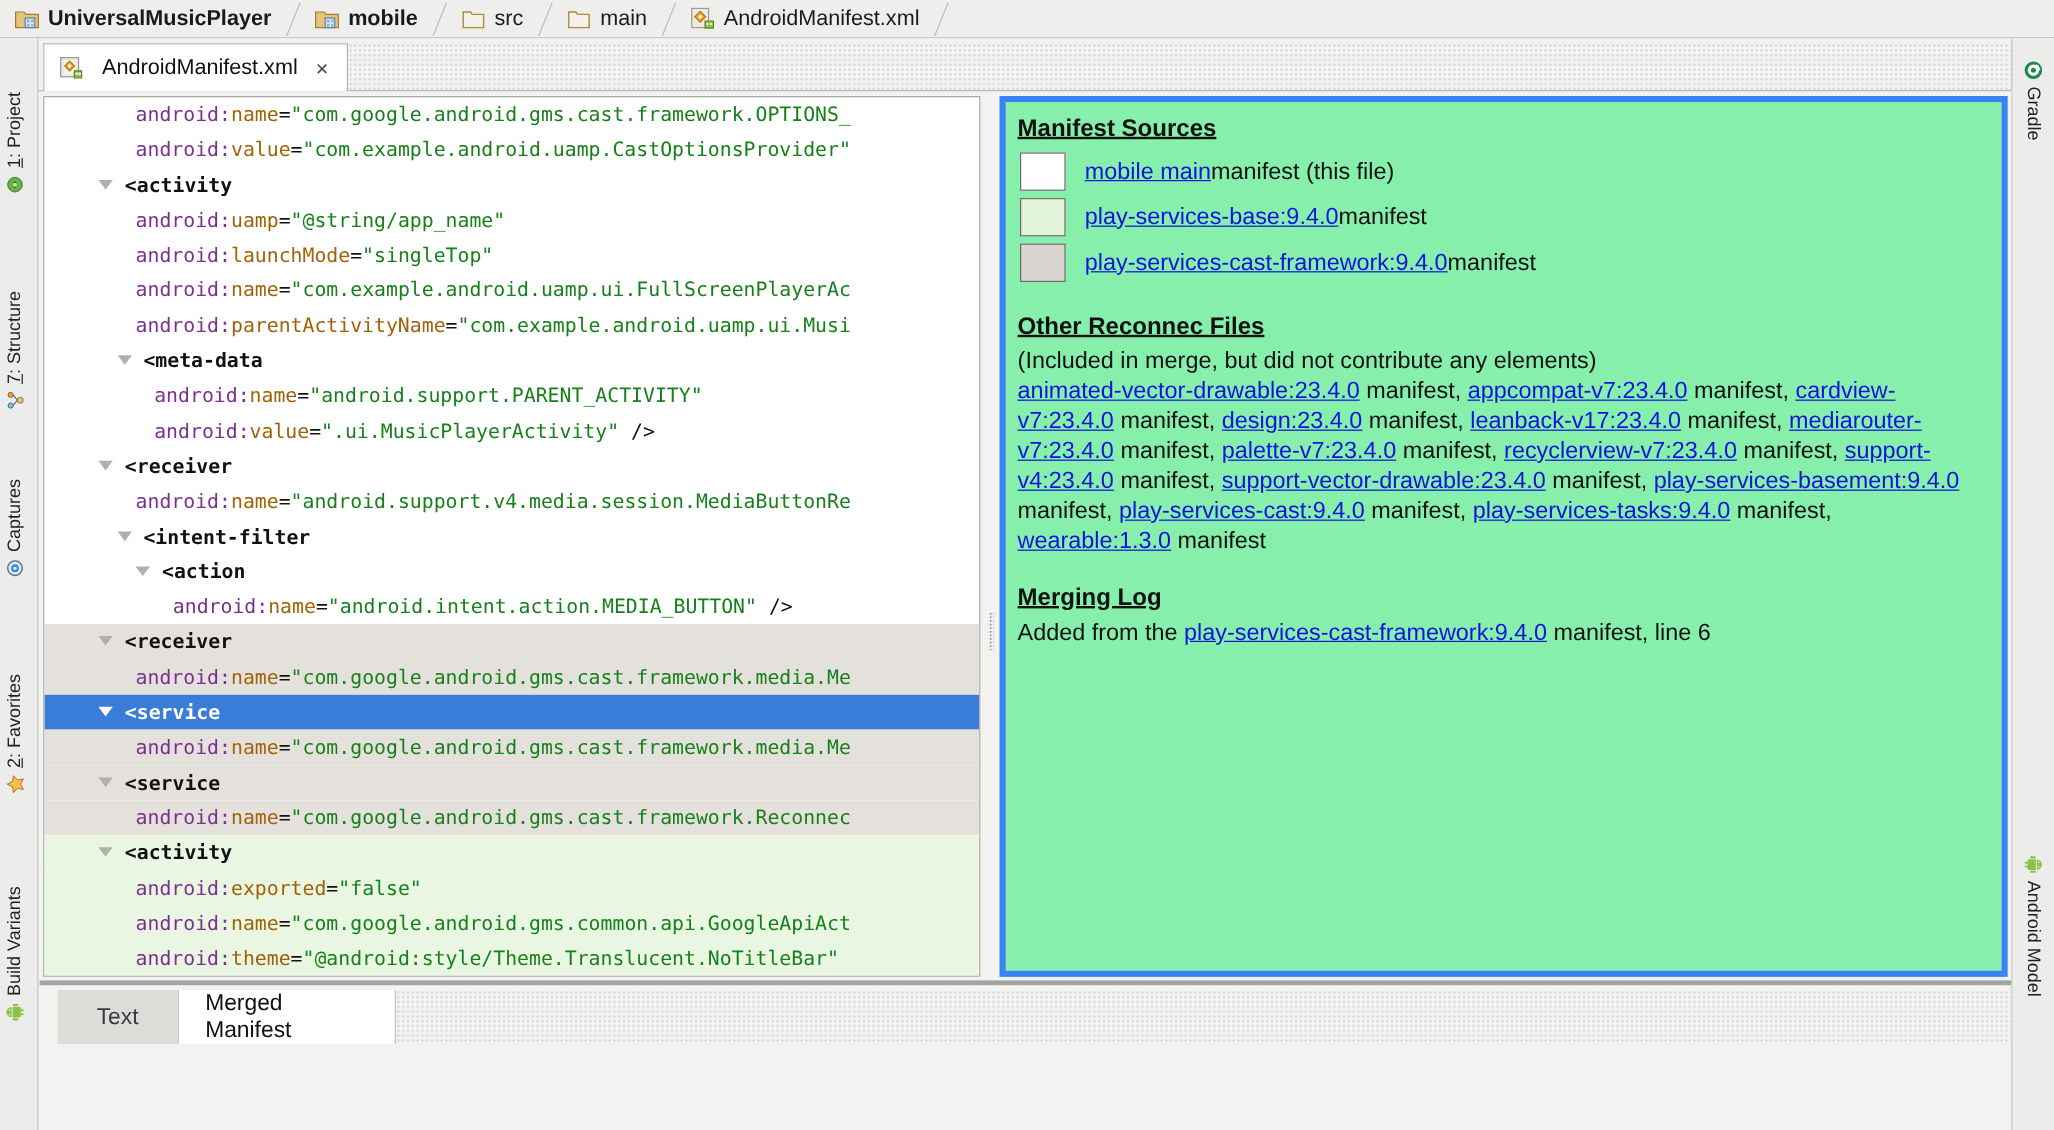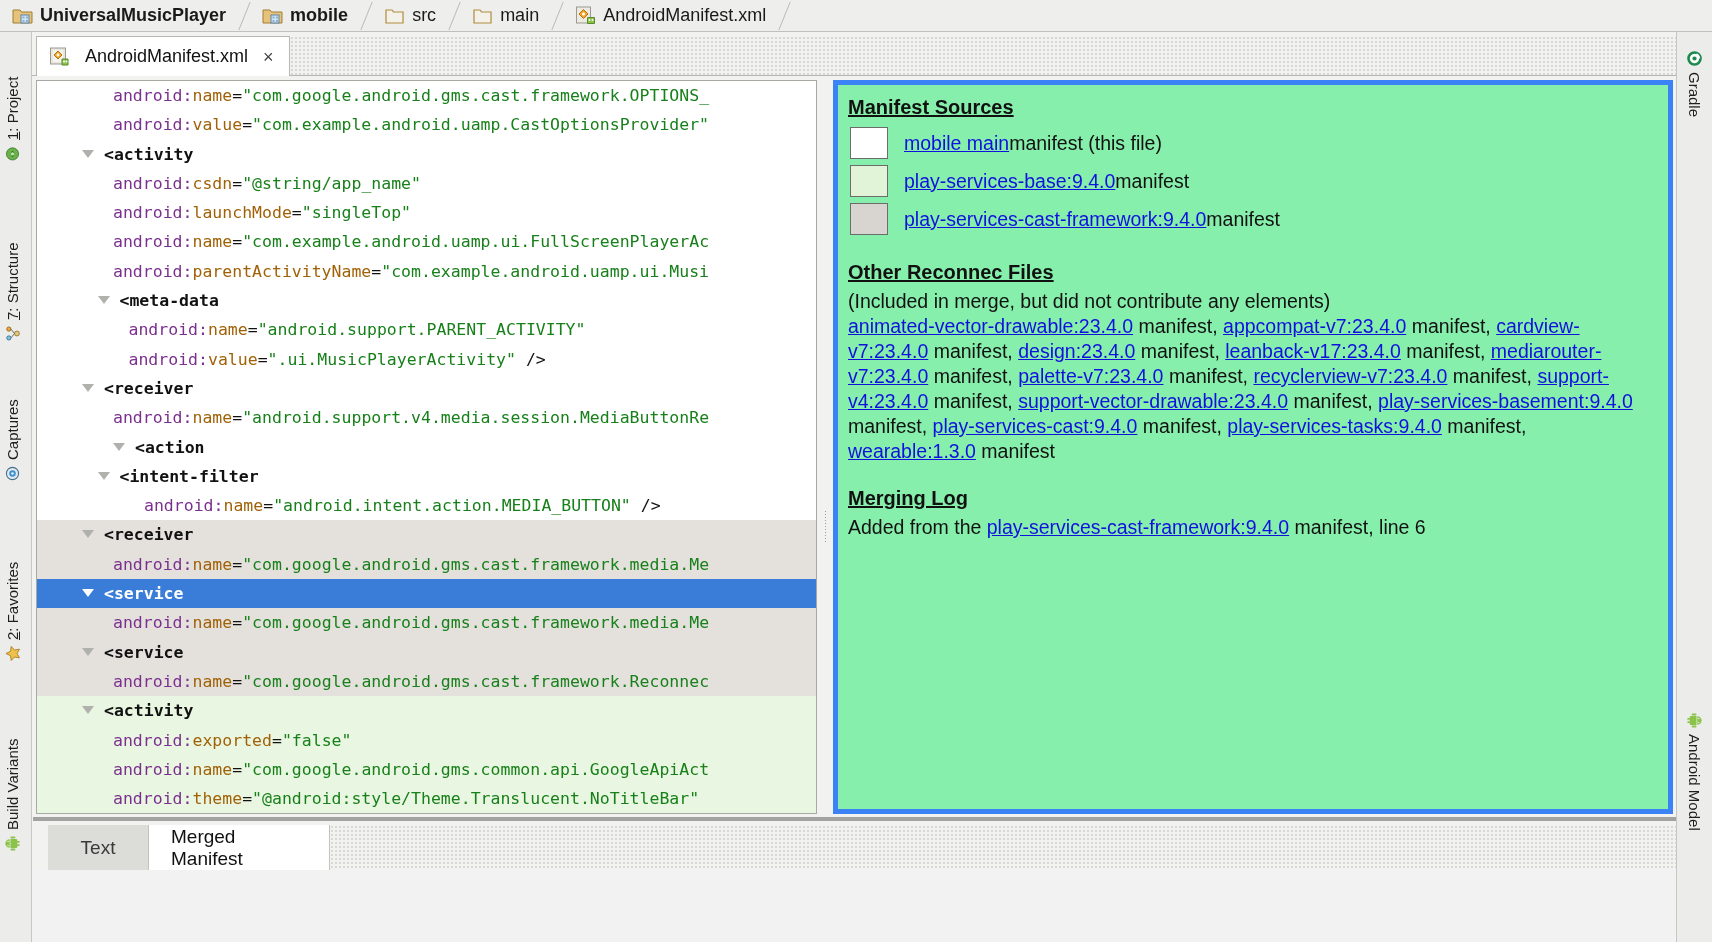--- a/index.html
+++ b/index.html
@@ -407,31 +407,31 @@
         <span>Android Model</span>
       </div>
     </div>
 
   <div id="main">
 
     <div id="xml-pane">
         <div class="xline"><span style="margin-left: 76px;"><span class="k-ns">android:</span><span class="k-attr">name</span><span class="k-plain">=</span><span class="k-val">"com.google.android.gms.cast.framework.OPTIONS_</span></span></div>
         <div class="xline"><span style="margin-left: 76px;"><span class="k-ns">android:</span><span class="k-attr">value</span><span class="k-plain">=</span><span class="k-val">"com.example.android.uamp.CastOptionsProvider"</span></span></div>
         <div class="xline"><span style="margin-left: 45px; margin-right: 10px;"><span class="tri"></span></span><span class="k-tag">&lt;activity</span></div>
-        <div class="xline"><span style="margin-left: 76px;"><span class="k-ns">android:</span><span class="k-attr">csdn</span><span class="k-plain">=</span><span class="k-val">"@string/app_name"</span></span></div>
+        <div class="xline"><span style="margin-left: 76px;"><span class="k-ns">android:</span><span class="k-attr">uamp</span><span class="k-plain">=</span><span class="k-val">"@string/app_name"</span></span></div>
         <div class="xline"><span style="margin-left: 76px;"><span class="k-ns">android:</span><span class="k-attr">launchMode</span><span class="k-plain">=</span><span class="k-val">"singleTop"</span></span></div>
         <div class="xline"><span style="margin-left: 76px;"><span class="k-ns">android:</span><span class="k-attr">name</span><span class="k-plain">=</span><span class="k-val">"com.example.android.uamp.ui.FullScreenPlayerAc</span></span></div>
         <div class="xline"><span style="margin-left: 76px;"><span class="k-ns">android:</span><span class="k-attr">parentActivityName</span><span class="k-plain">=</span><span class="k-val">"com.example.android.uamp.ui.Musi</span></span></div>
         <div class="xline"><span style="margin-left: 60.5px; margin-right: 10px;"><span class="tri"></span></span><span class="k-tag">&lt;meta-data</span></div>
         <div class="xline"><span style="margin-left: 91.5px;"><span class="k-ns">android:</span><span class="k-attr">name</span><span class="k-plain">=</span><span class="k-val">"android.support.PARENT_ACTIVITY"</span></span></div>
         <div class="xline"><span style="margin-left: 91.5px;"><span class="k-ns">android:</span><span class="k-attr">value</span><span class="k-plain">=</span><span class="k-val">".ui.MusicPlayerActivity"</span><span class="k-plain"> /&gt;</span></span></div>
         <div class="xline"><span style="margin-left: 45px; margin-right: 10px;"><span class="tri"></span></span><span class="k-tag">&lt;receiver</span></div>
         <div class="xline"><span style="margin-left: 76px;"><span class="k-ns">android:</span><span class="k-attr">name</span><span class="k-plain">=</span><span class="k-val">"android.support.v4.media.session.MediaButtonRe</span></span></div>
+        <div class="xline"><span style="margin-left: 60.5px; margin-right: 10px;"><span class="tri"></span></span><span class="k-tag">&lt;intent-filter</span></div>
         <div class="xline"><span style="margin-left: 76px; margin-right: 10px;"><span class="tri"></span></span><span class="k-tag">&lt;action</span></div>
-        <div class="xline"><span style="margin-left: 60.5px; margin-right: 10px;"><span class="tri"></span></span><span class="k-tag">&lt;intent-filter</span></div>
         <div class="xline"><span style="margin-left: 107px;"><span class="k-ns">android:</span><span class="k-attr">name</span><span class="k-plain">=</span><span class="k-val">"android.intent.action.MEDIA_BUTTON"</span><span class="k-plain"> /&gt;</span></span></div>
         <div class="xline bg-gray"><span style="margin-left: 45px; margin-right: 10px;"><span class="tri"></span></span><span class="k-tag">&lt;receiver</span></div>
         <div class="xline bg-gray"><span style="margin-left: 76px;"><span class="k-ns">android:</span><span class="k-attr">name</span><span class="k-plain">=</span><span class="k-val">"com.google.android.gms.cast.framework.media.Me</span></span></div>
         <div class="xline bg-sel"><span style="margin-left: 45px; margin-right: 10px;"><span class="tri white"></span></span><span class="k-tag-sel">&lt;service</span></div>
         <div class="xline bg-gray"><span style="margin-left: 76px;"><span class="k-ns">android:</span><span class="k-attr">name</span><span class="k-plain">=</span><span class="k-val">"com.google.android.gms.cast.framework.media.Me</span></span></div>
         <div class="xline bg-gray"><span style="margin-left: 45px; margin-right: 10px;"><span class="tri"></span></span><span class="k-tag">&lt;service</span></div>
         <div class="xline bg-gray"><span style="margin-left: 76px;"><span class="k-ns">android:</span><span class="k-attr">name</span><span class="k-plain">=</span><span class="k-val">"com.google.android.gms.cast.framework.Reconnec</span></span></div>
         <div class="xline bg-green"><span style="margin-left: 45px; margin-right: 10px;"><span class="tri"></span></span><span class="k-tag">&lt;activity</span></div>
         <div class="xline bg-green"><span style="margin-left: 76px;"><span class="k-ns">android:</span><span class="k-attr">exported</span><span class="k-plain">=</span><span class="k-val">"false"</span></span></div>
         <div class="xline bg-green"><span style="margin-left: 76px;"><span class="k-ns">android:</span><span class="k-attr">name</span><span class="k-plain">=</span><span class="k-val">"com.google.android.gms.common.api.GoogleApiAct</span></span></div>

